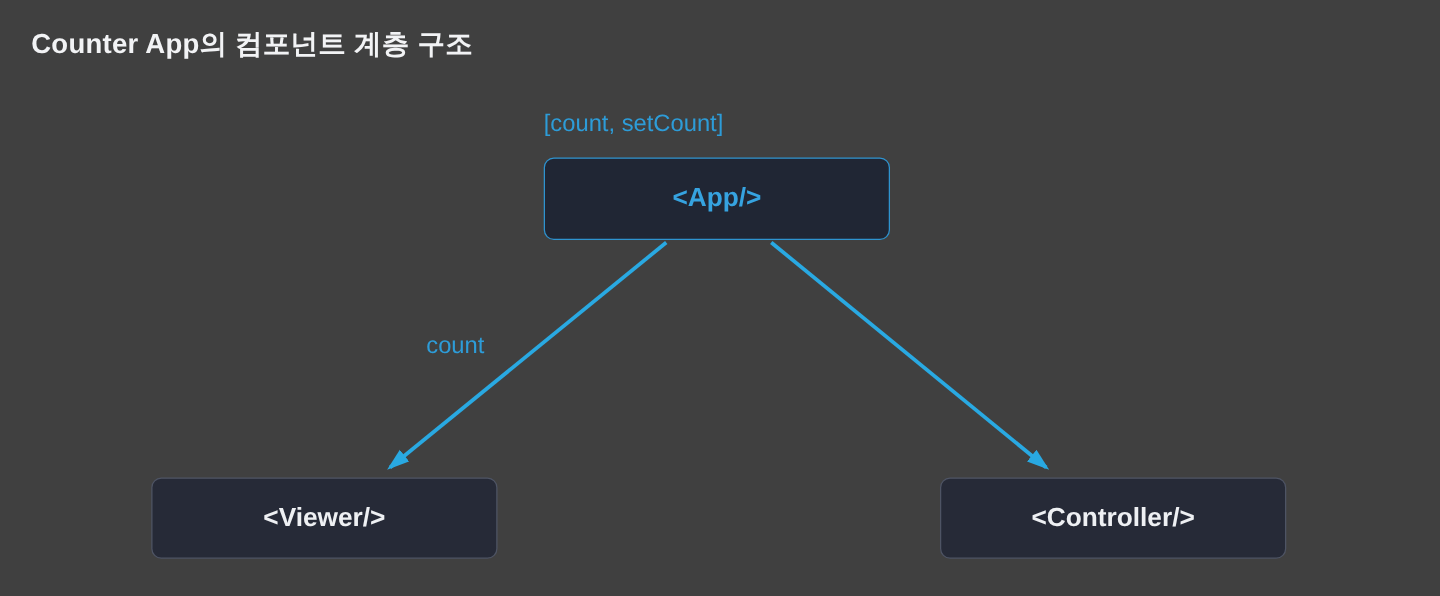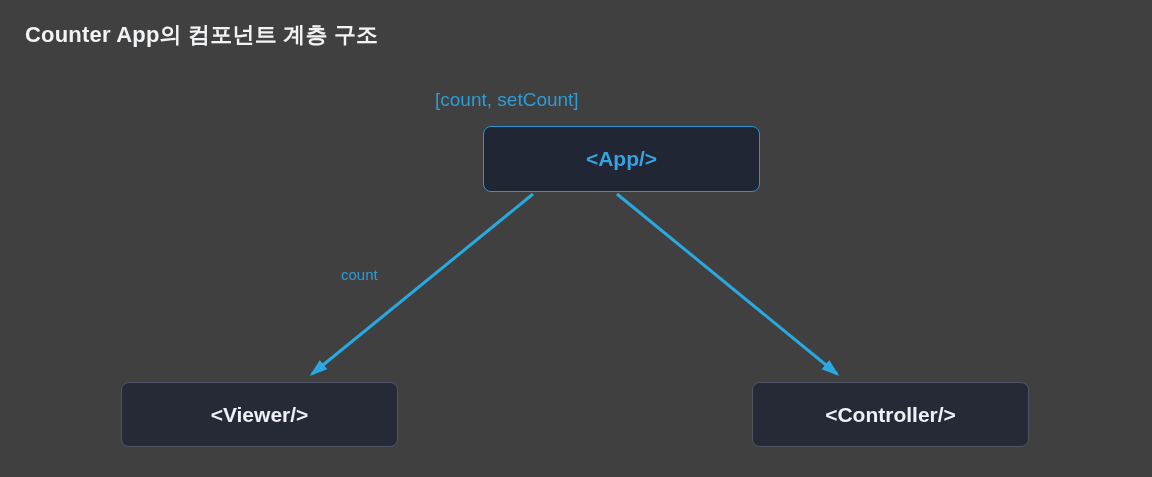--- a/index.html
+++ b/index.html
@@ -43,34 +43,33 @@
     font-weight: 700;
   }
   .node-app {
     left: 435px;
     top: 126px;
     width: 277px;
     height: 66px;
     background: #202634;
     border: 1.5px solid #2e93cf;
     color: #36a3e0;
-    margin-left: 48px;
   }
   .node-child {
     width: 277px;
     height: 65px;
     background: #262a37;
     border: 1px solid #4e5464;
     color: #eef0f3;
   }
   .node-viewer  { left: 121px; top: 382px; }
   .node-controller { left: 752px; top: 382px; }
   .edge-label {
     position: absolute;
-    font-size: 15px;
+    font-size: 19px;
     color: #2d9cd8;
     white-space: nowrap;
   }
   .edge-label-count { left: 341px; top: 266px; }
   .edge-label-handler { left: 751px; top: 266px; }
   .arrows {
     position: absolute;
     left: 0; top: 0;
     width: 1152px;
     height: 477px;

